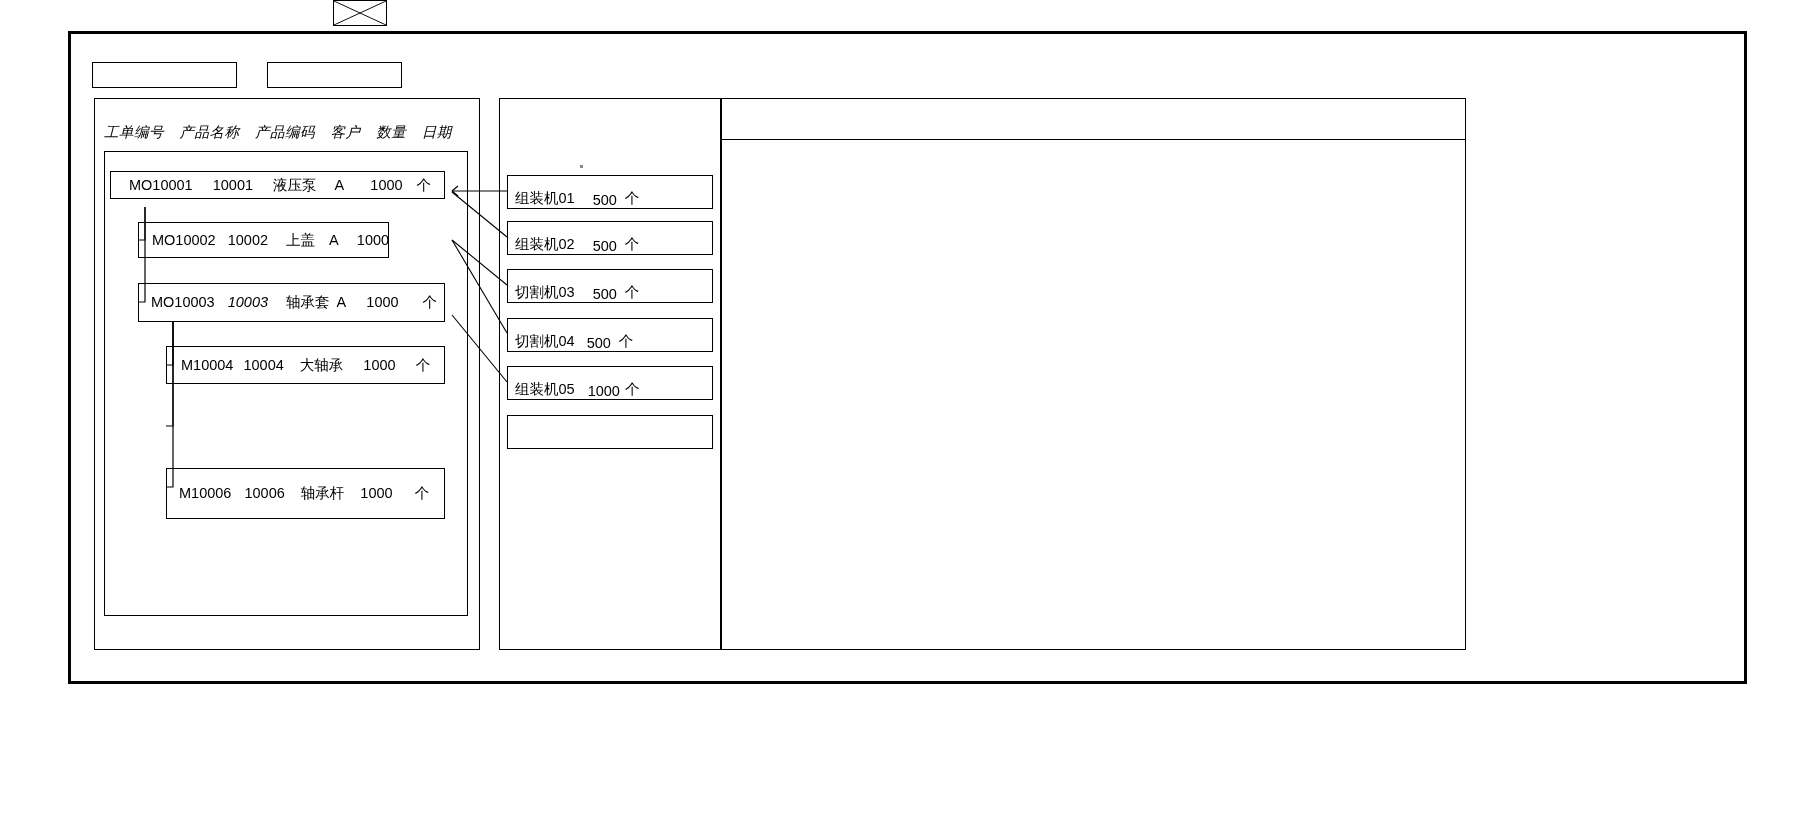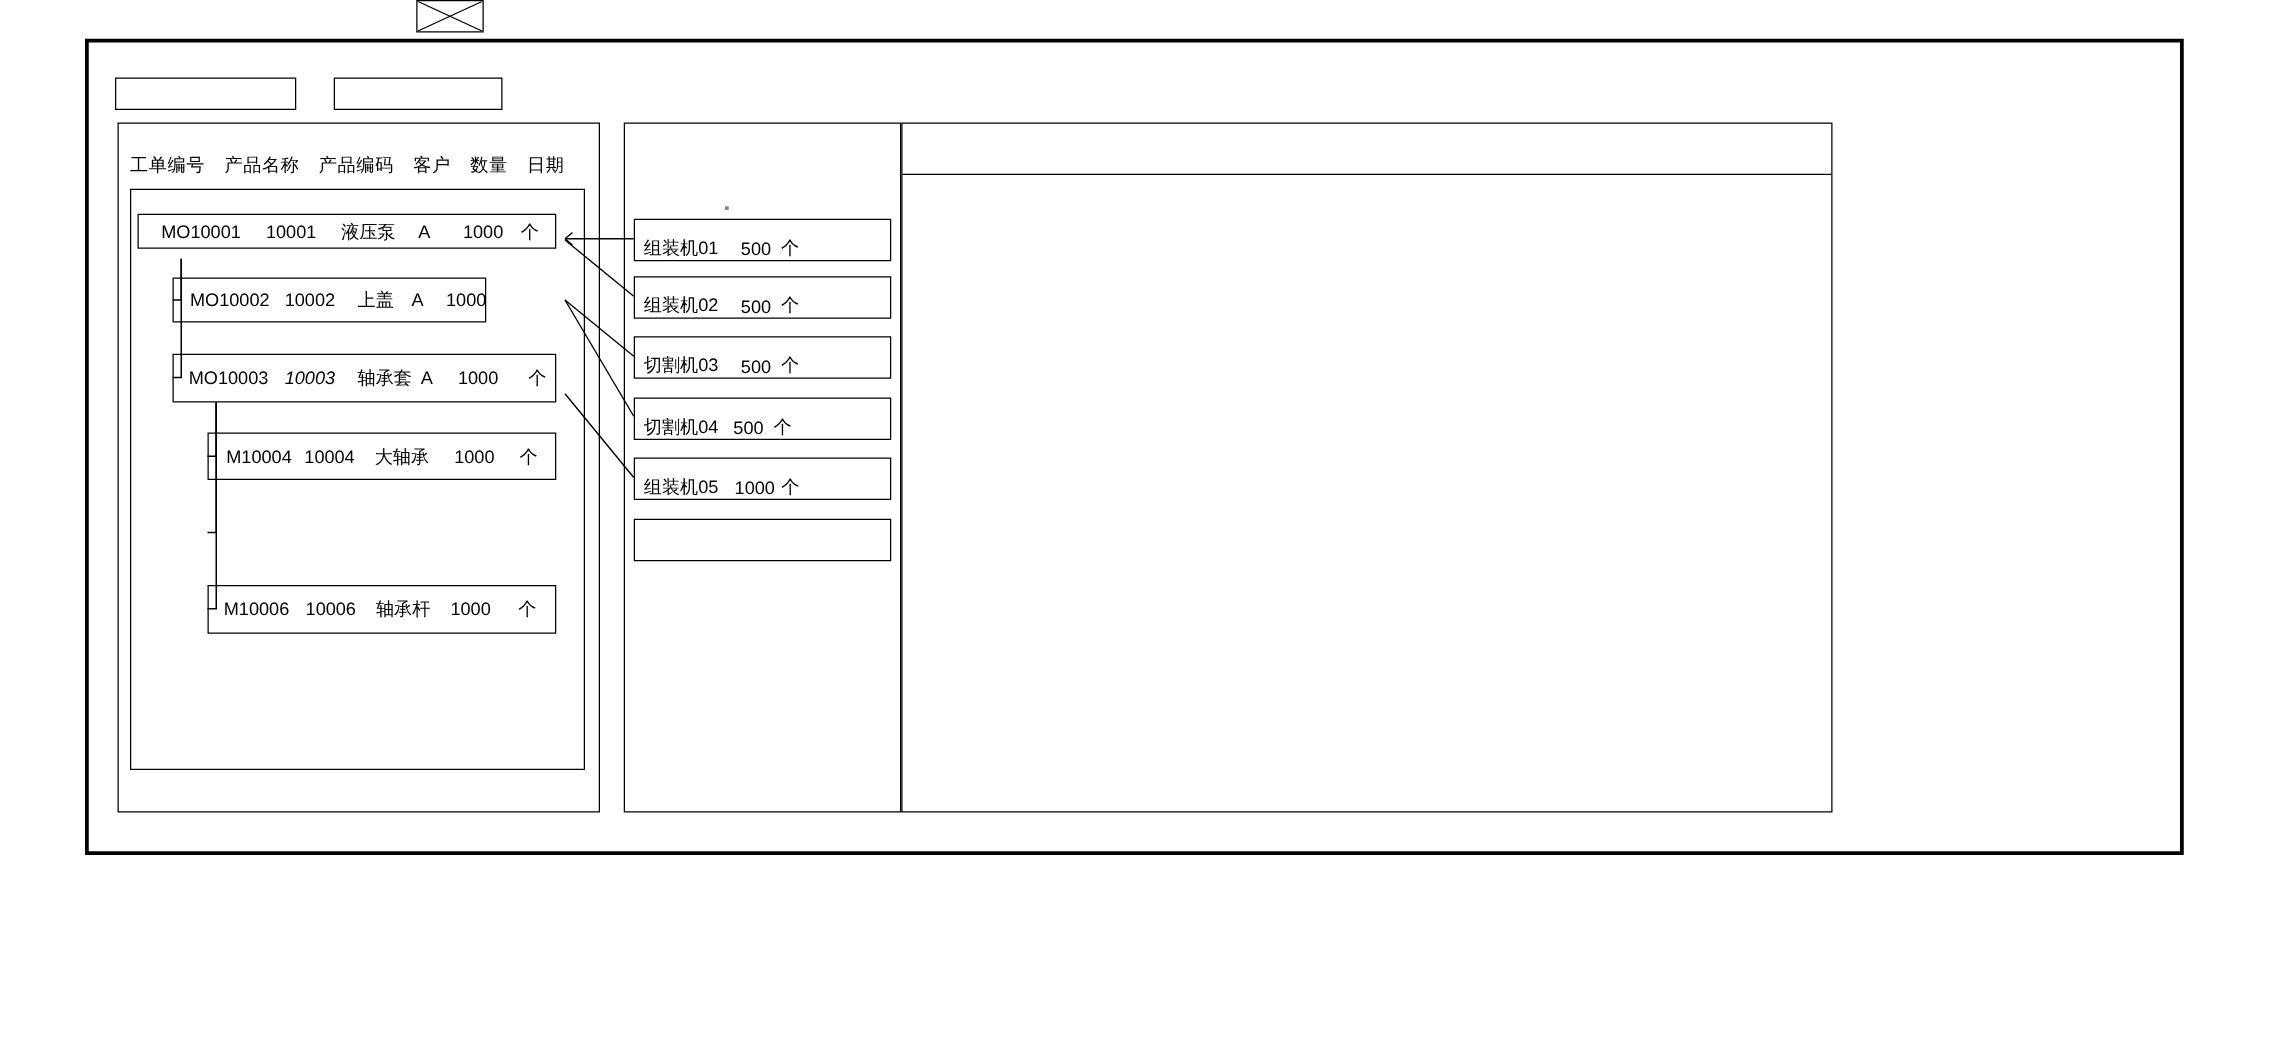--- a/index.html
+++ b/index.html
@@ -74,21 +74,21 @@
   }
   .col-headers {
     position: absolute;
     left: 104px;
     top: 123px;
     width: 360px;
     font-size: 14.5px;
     letter-spacing: 0.5px;
     white-space: nowrap;
   }
-  .col-headers span { margin-right: 11px; }
+  .col-headers span { margin-right: 11px; font-style: italic; }
   .col-headers span:last-child { margin-right: 0; }
 
   .tree-box {
     position: absolute;
     left: 104px;
     top: 151px;
     width: 364px;
     height: 465px;
     border: 1px solid #000000;
     box-sizing: border-box;
@@ -243,21 +243,21 @@
     <span class="cells" style="padding-left:14px;">
       <span class="c">M10004</span>
       <span class="c" style="padding-left:6px;">10004</span>
       <span class="c" style="padding-left:12px;">大轴承</span>
       <span class="c" style="padding-left:16px;">1000</span>
       <span class="c" style="padding-left:16px;">个</span>
     </span>
   </div>
 
 
-  <div class="tree-row" style="left:166px; top:468px; width:279px; height:39px;">
+  <div class="tree-row" style="left:166px; top:468px; width:279px; height:51px;">
     <span class="cells" style="padding-left:12px;">
       <span class="c">M10006</span>
       <span class="c" style="padding-left:9px;">10006</span>
       <span class="c" style="padding-left:12px;">轴承杆</span>
       <span class="c" style="padding-left:12px;">1000</span>
       <span class="c" style="padding-left:18px;">个</span>
     </span>
   </div>
 
   <div class="mid-panel"></div>

